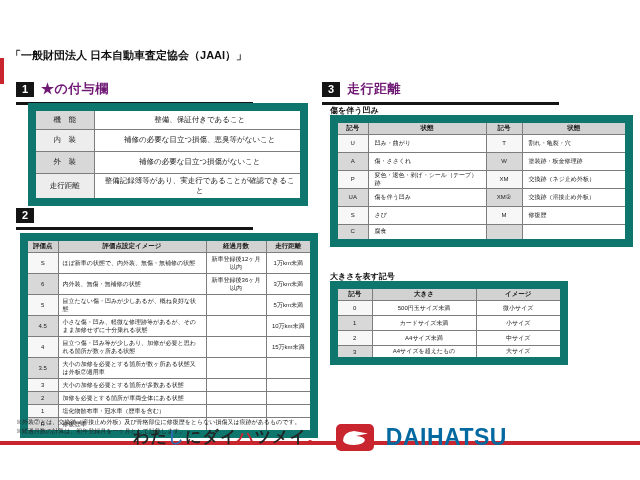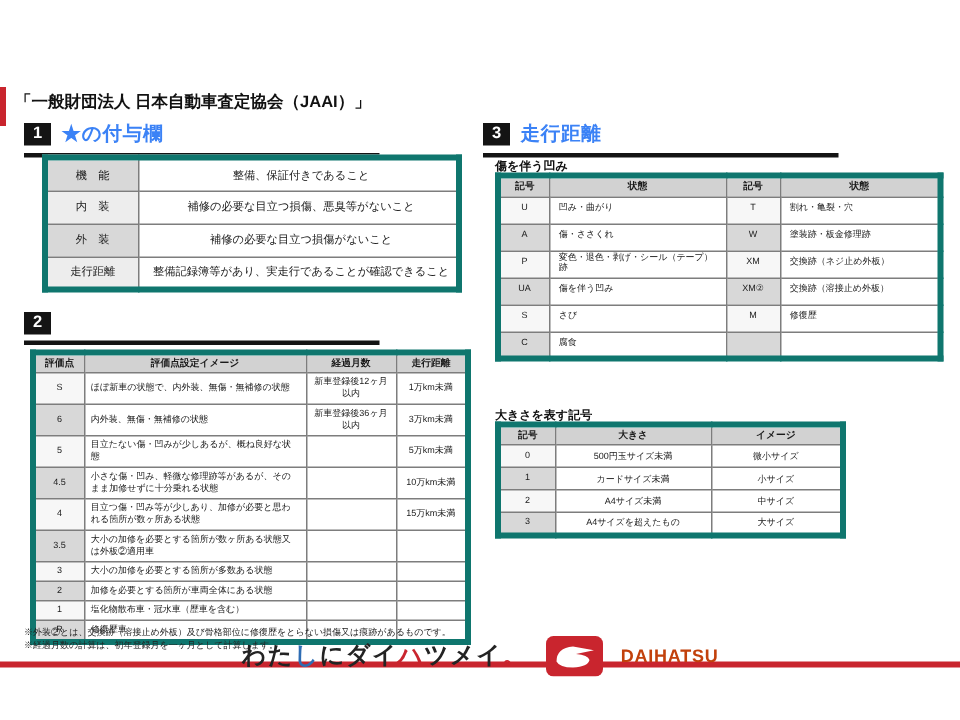--- a/index.html
+++ b/index.html
@@ -4,34 +4,34 @@
 <style>
   html,body{margin:0;padding:0;background:#fff;}
   #page{position:relative;width:640px;height:480px;background:#ffffff;overflow:hidden;
         font-family:"Liberation Sans",sans-serif;color:#1a1a1a;}
 
   
   .header-bar{position:absolute;left:0;top:0;width:640px;height:55px;background:#c9252e;
               display:flex;align-items:center;justify-content:space-between;
               padding:0 20px 0 28px;box-sizing:border-box;}
   .header-bar .ttl{color:#fff;font-weight:800;font-size:32px;letter-spacing:1px;white-space:nowrap;}
-  .subtitle{position:absolute;left:10px;top:60px;font-size:11px;font-weight:bold;color:#111;}
+  .subtitle{position:absolute;left:10px;top:48px;font-size:11px;font-weight:bold;color:#111;}
   .left-tick{position:absolute;left:0;top:58px;width:4px;height:26px;background:#c9252e;}
 
   
   .sec-head{position:absolute;display:flex;align-items:center;gap:7px;
             border-bottom:3px solid #141414;padding-bottom:4px;}
   .sec-badge{display:inline-block;min-width:18px;height:15px;background:#141414;color:#fff;
              font-size:11px;font-weight:bold;text-align:center;line-height:15px;}
-  .sec-title{font-size:13px;font-weight:bold;color:#3b82f6;letter-spacing:0.5px;white-space:nowrap;}
+  .sec-title{font-size:13px;font-weight:bold;color:#701a75;letter-spacing:0.5px;white-space:nowrap;}
   .mini-label{position:absolute;font-size:8px;font-weight:bold;color:#111;}
 
   
   table{border-collapse:collapse;table-layout:fixed;background:#fff;position:absolute;
-        border:4px solid #0f766e;}
+        border:8px solid #0f766e;}
   th,td{border:1px solid #7d7d7d;font-family:"Liberation Sans",sans-serif;
         overflow:hidden;box-sizing:border-box;}
   th{background:#d2d2d2;font-weight:bold;text-align:center;}
 
   #t1{left:28px;top:103px;width:280px;font-size:7.5px;}
   #t1 td{height:22px;padding:2px 4px;}
   #t1 tbody td:nth-child(1){text-align:center;}
   #t1 tbody td:nth-child(2){text-align:center;padding-left:9px;}
   #t1 tbody tr:nth-child(odd) td:nth-child(1){background:#d8d8d8;}
   #t1 tbody tr:nth-child(even) td:nth-child(1){background:#ededed;}
@@ -59,21 +59,21 @@
   #t4 td{height:15px;padding:1px 3px;text-align:center;}
   #t4 tbody tr:nth-child(even) td:nth-child(1){background:#d8d8d8;}
   #t4 tbody tr:nth-child(odd) td:nth-child(1){background:#f7f7f7;}
 
   
   .footnotes{position:absolute;left:16px;top:418px;font-size:6px;line-height:9px;color:#222;}
   .red-rule{position:absolute;left:0;top:441px;width:640px;height:4px;background:#c9252e;}
   .footer{position:absolute;left:0;top:422px;width:640px;height:30px;
           display:flex;align-items:center;justify-content:center;gap:12px;}
   .slogan{font-size:16px;font-weight:800;letter-spacing:1px;white-space:nowrap;}
-  .brand-text{font-size:12px;font-weight:800;color:#c2410c;letter-spacing:0.5px;text-align:center;}
+  .brand-text{font-size:23px;font-weight:800;color:#0369a1;letter-spacing:0.5px;text-align:center;}
 </style>
 </head>
 <body>
 
 <div id="page">
 
 
   <div class="left-tick"></div>
   <div class="subtitle">「一般財団法人 日本自動車査定協会（JAAI）」</div>
 

